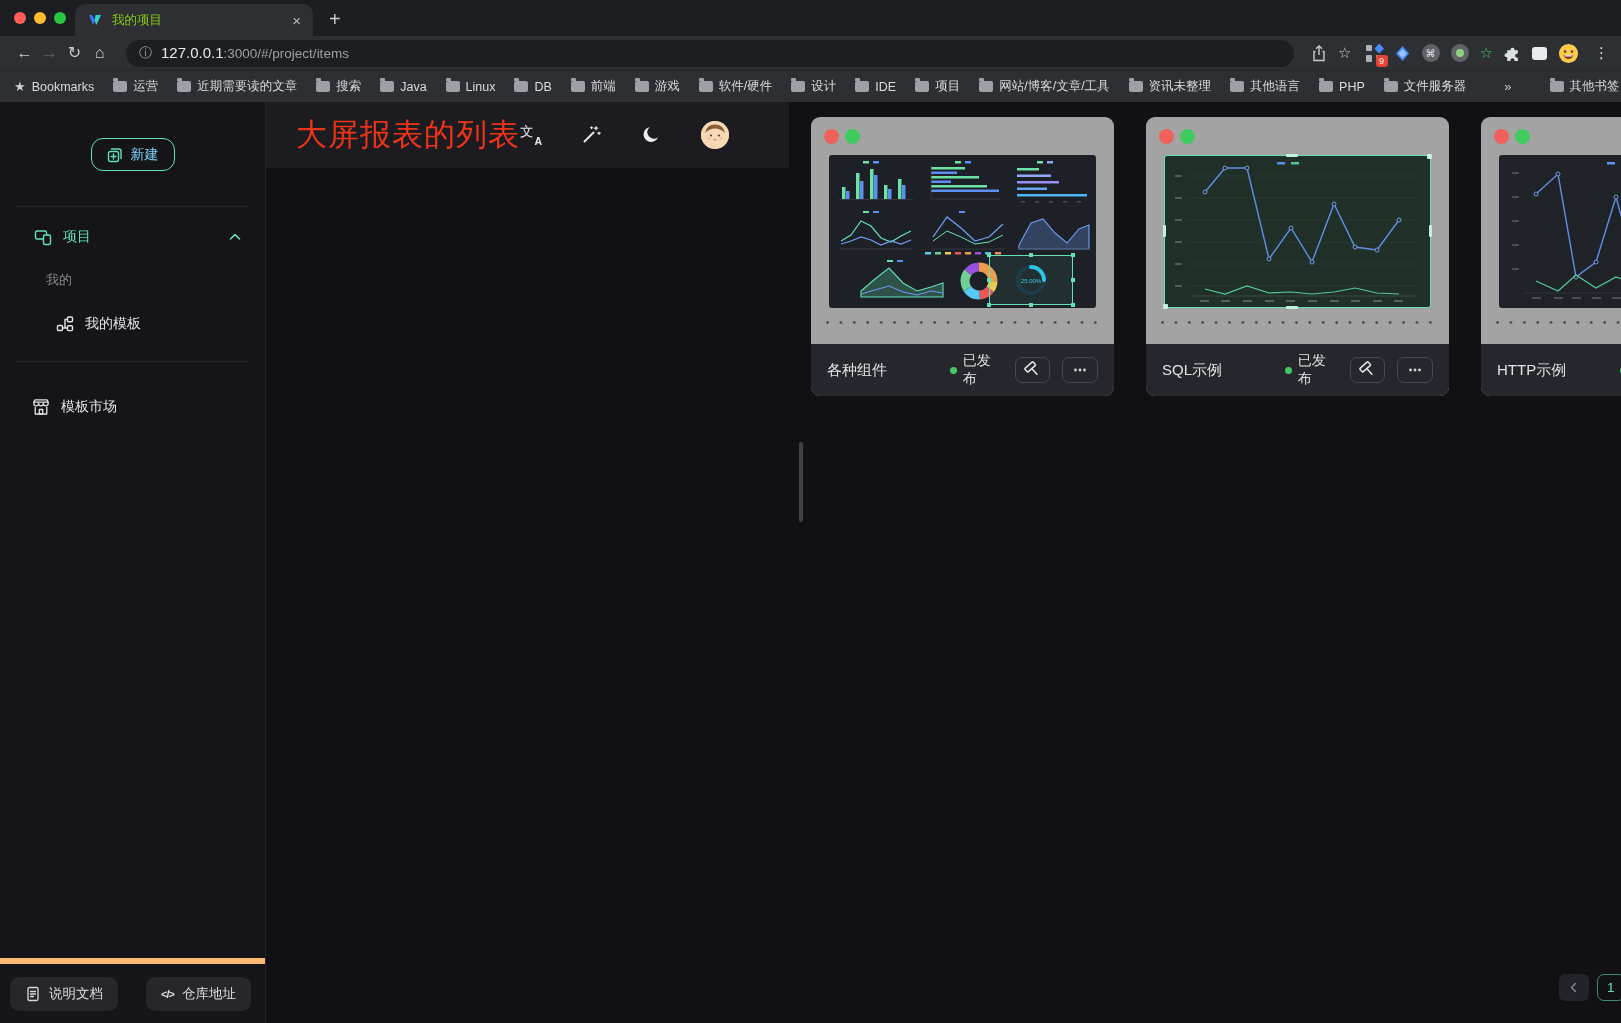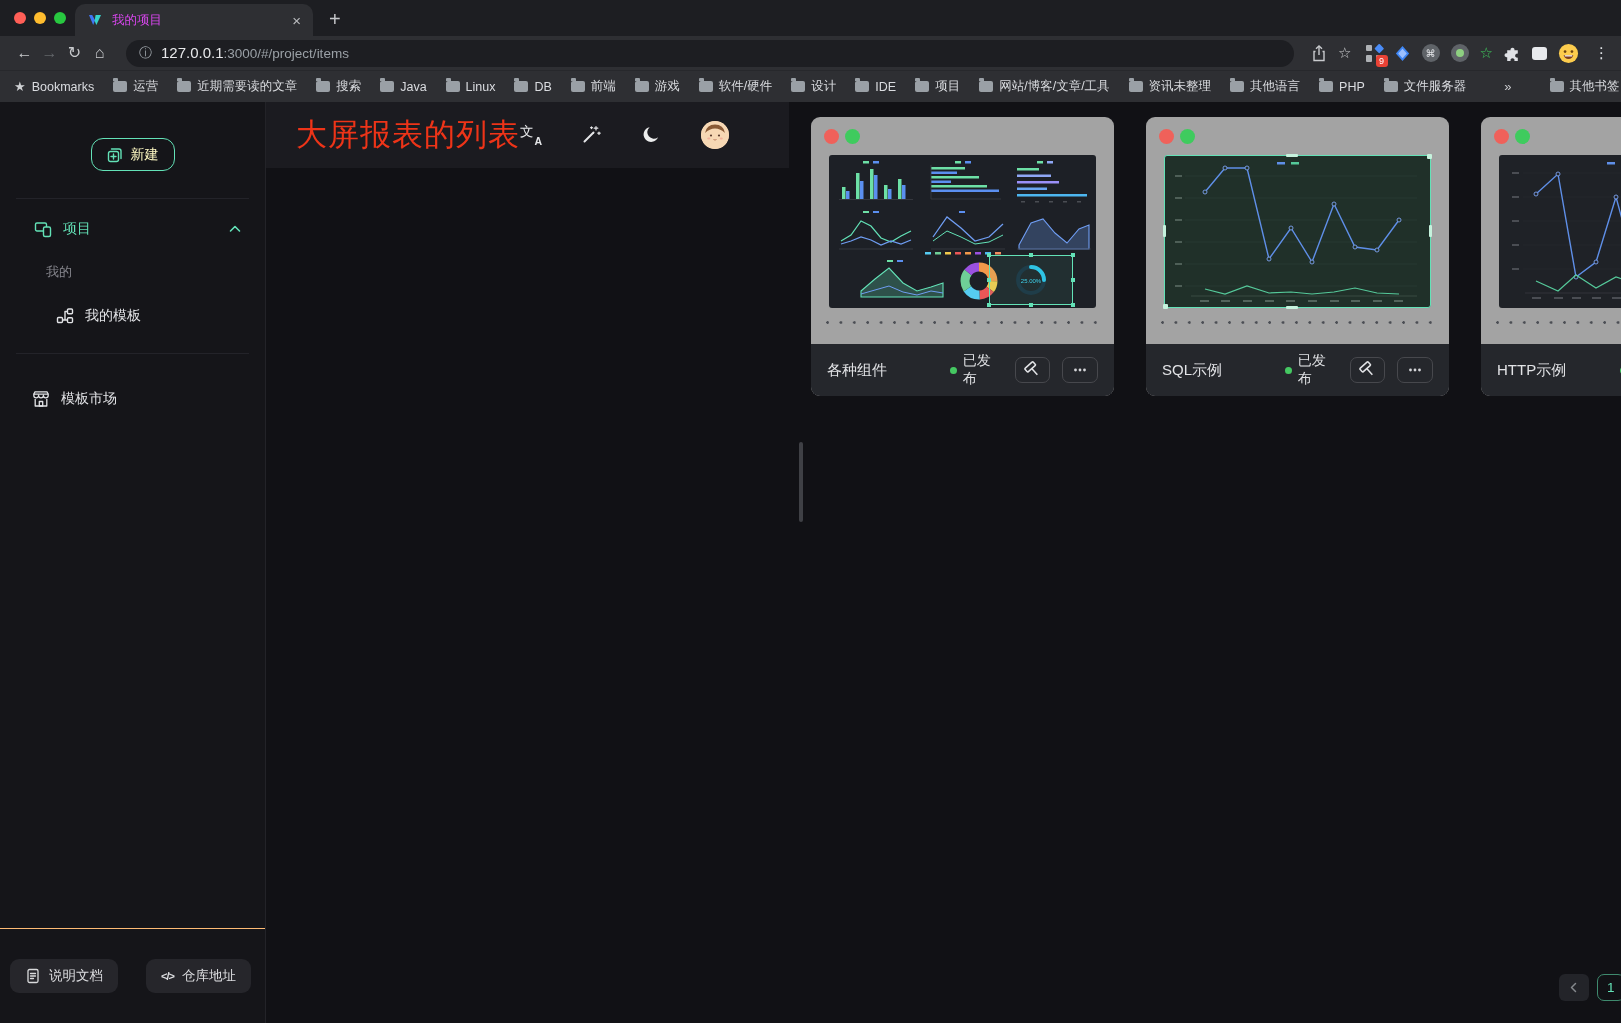--- a/index.html
+++ b/index.html
@@ -6,21 +6,21 @@
   html,body{width:1621px;height:1023px;overflow:hidden}
   body{font-family:"Liberation Sans","DejaVu Sans",sans-serif;background:#111115;color:#e2e3e6}
   .screen{width:1621px;height:1023px;display:flex;flex-direction:column}
 
   
   .titlebar{height:36px;background:#1d1e22;position:relative;display:flex;align-items:flex-end;flex:none}
   .traffic{position:absolute;left:14px;top:12px;display:flex;gap:8px}
   .light{width:12px;height:12px;border-radius:50%}
   .light.r{background:#ff5f57}.light.y{background:#febc2e}.light.g{background:#28c840}
   .tab{margin-left:75px;width:238px;height:32px;background:#2e2f33;border-radius:10px 10px 0 0;display:flex;align-items:center;padding:0 12px;gap:9px}
-  .tab-title{color:#d946ef;font-size:12.5px;flex:1;white-space:nowrap;overflow:hidden}
+  .tab-title{color:#84cc16;font-size:12.5px;flex:1;white-space:nowrap;overflow:hidden}
   .tab-close{color:#b9bbbe;font-size:15px;line-height:1}
   .newtab{color:#c6c8cb;font-size:20px;margin:0 0 5px 16px}
   .toolbar{height:34px;background:#2e2f33;display:flex;align-items:center;padding:0 12px;flex:none}
   .nav-ic{width:25px;text-align:center;color:#c9cbce;font-size:16px;line-height:1}
   .nav-ic.fwd{color:#63666a}
   .urlbar{flex:1;height:27px;background:#1d1e22;border-radius:14px;margin:0 12px 0 14px;display:flex;align-items:center;padding:0 13px;gap:9px;min-width:0}
   .url-info{color:#9aa0a6;font-size:13px}
   .url-host{color:#e8e9eb;font-size:15px}
   .url-rest{color:#9aa0a6;font-size:13.5px}
   .tb-ic{color:#c9cbce;font-size:15px;margin:0 6px;flex:none}
@@ -40,29 +40,29 @@
   .folder{width:14px;height:11px;background:#9aa0a6;border-radius:2px;position:relative;flex:none}
   .folder::before{content:"";position:absolute;top:-3px;left:0;width:5px;height:3px;background:#9aa0a6;border-radius:1px 1px 0 0}
   .bm-star{color:#cfd1d4;font-size:13px}
   .bm-spacer{flex:1}
   .bm-sep{width:1px;height:16px;background:#55575b}
   .bm-chev{color:#c9cbce;font-size:13px}
 
   
   .page{flex:1;display:flex;min-height:0;background:#111115}
   .sidebar{width:266px;background:#151519;border-right:1px solid #232328;display:flex;flex-direction:column;flex:none}
-  .new-btn{margin:36px auto 0;width:84px;height:33px;border:1px solid #63e2b7;border-radius:12px;color:#fef9c3;display:flex;align-items:center;justify-content:center;gap:8px;font-size:14px;background:transparent}
+  .new-btn{margin:36px auto 8px;width:84px;height:33px;border:1px solid #63e2b7;border-radius:12px;color:#7dd3fc;display:flex;align-items:center;justify-content:center;gap:8px;font-size:14px;background:transparent}
   .side-divider{height:1px;background:#232329;margin:27px 16px 0}
   .row-project{display:flex;align-items:center;gap:11px;height:44px;margin-top:8px;padding:0 24px 0 34px;color:#63e2b7;font-size:14px}
   .row-project .chev{margin-left:auto;display:flex}
   .row-mine{padding-left:46px;color:#86868d;font-size:13px;height:34px;display:flex;align-items:center;margin-top:4px}
   .side-item{display:flex;align-items:center;gap:11px;height:42px;margin:6px 8px 0;padding-left:48px;border-radius:10px;font-size:14px;color:#e2e3e6}
   .side-item.selected{background:rgba(99,226,183,.12);color:#63e2b7}
   .row-market{display:flex;align-items:flex-end;gap:11px;height:44px;margin-top:10px;padding-left:32px;font-size:14px;color:#e2e3e6}
-  .side-footer{margin-top:auto;border-top:1px solid #fdba74;height:95px;display:flex;align-items:center;gap:28px;padding:0 10px}
+  .side-footer{margin-top:auto;border-top:6px solid #fdba74;height:65px;display:flex;align-items:center;gap:28px;padding:0 10px}
   .side-btn{height:34px;background:#26262b;border-radius:9px;color:#dcdde0;font-size:13.5px;display:flex;align-items:center;gap:8px;padding:0 15px;border:none}
   .code-glyph{font-size:11px;font-weight:bold;color:#dcdde0;letter-spacing:-1px}
 
   .main{flex:1;display:flex;flex-direction:row;min-width:0}
   .app-header{height:66px;background:#1b1b20;display:flex;align-items:center;padding:0 60px 0 30px;flex:none}
   .page-title{color:#ee3418;font-size:31px;letter-spacing:1px;font-weight:400}
   .header-icons{margin-left:auto;display:flex;align-items:center;gap:37px}
   .h-ic{display:flex;align-items:center;justify-content:center;width:24px;height:24px;color:#e6e7e9}
   .trans-ic{position:relative;width:22px;height:20px}
   .trans-ic .wen{position:absolute;left:0;top:-2px;font-size:13.5px;color:#e6e7e9}

